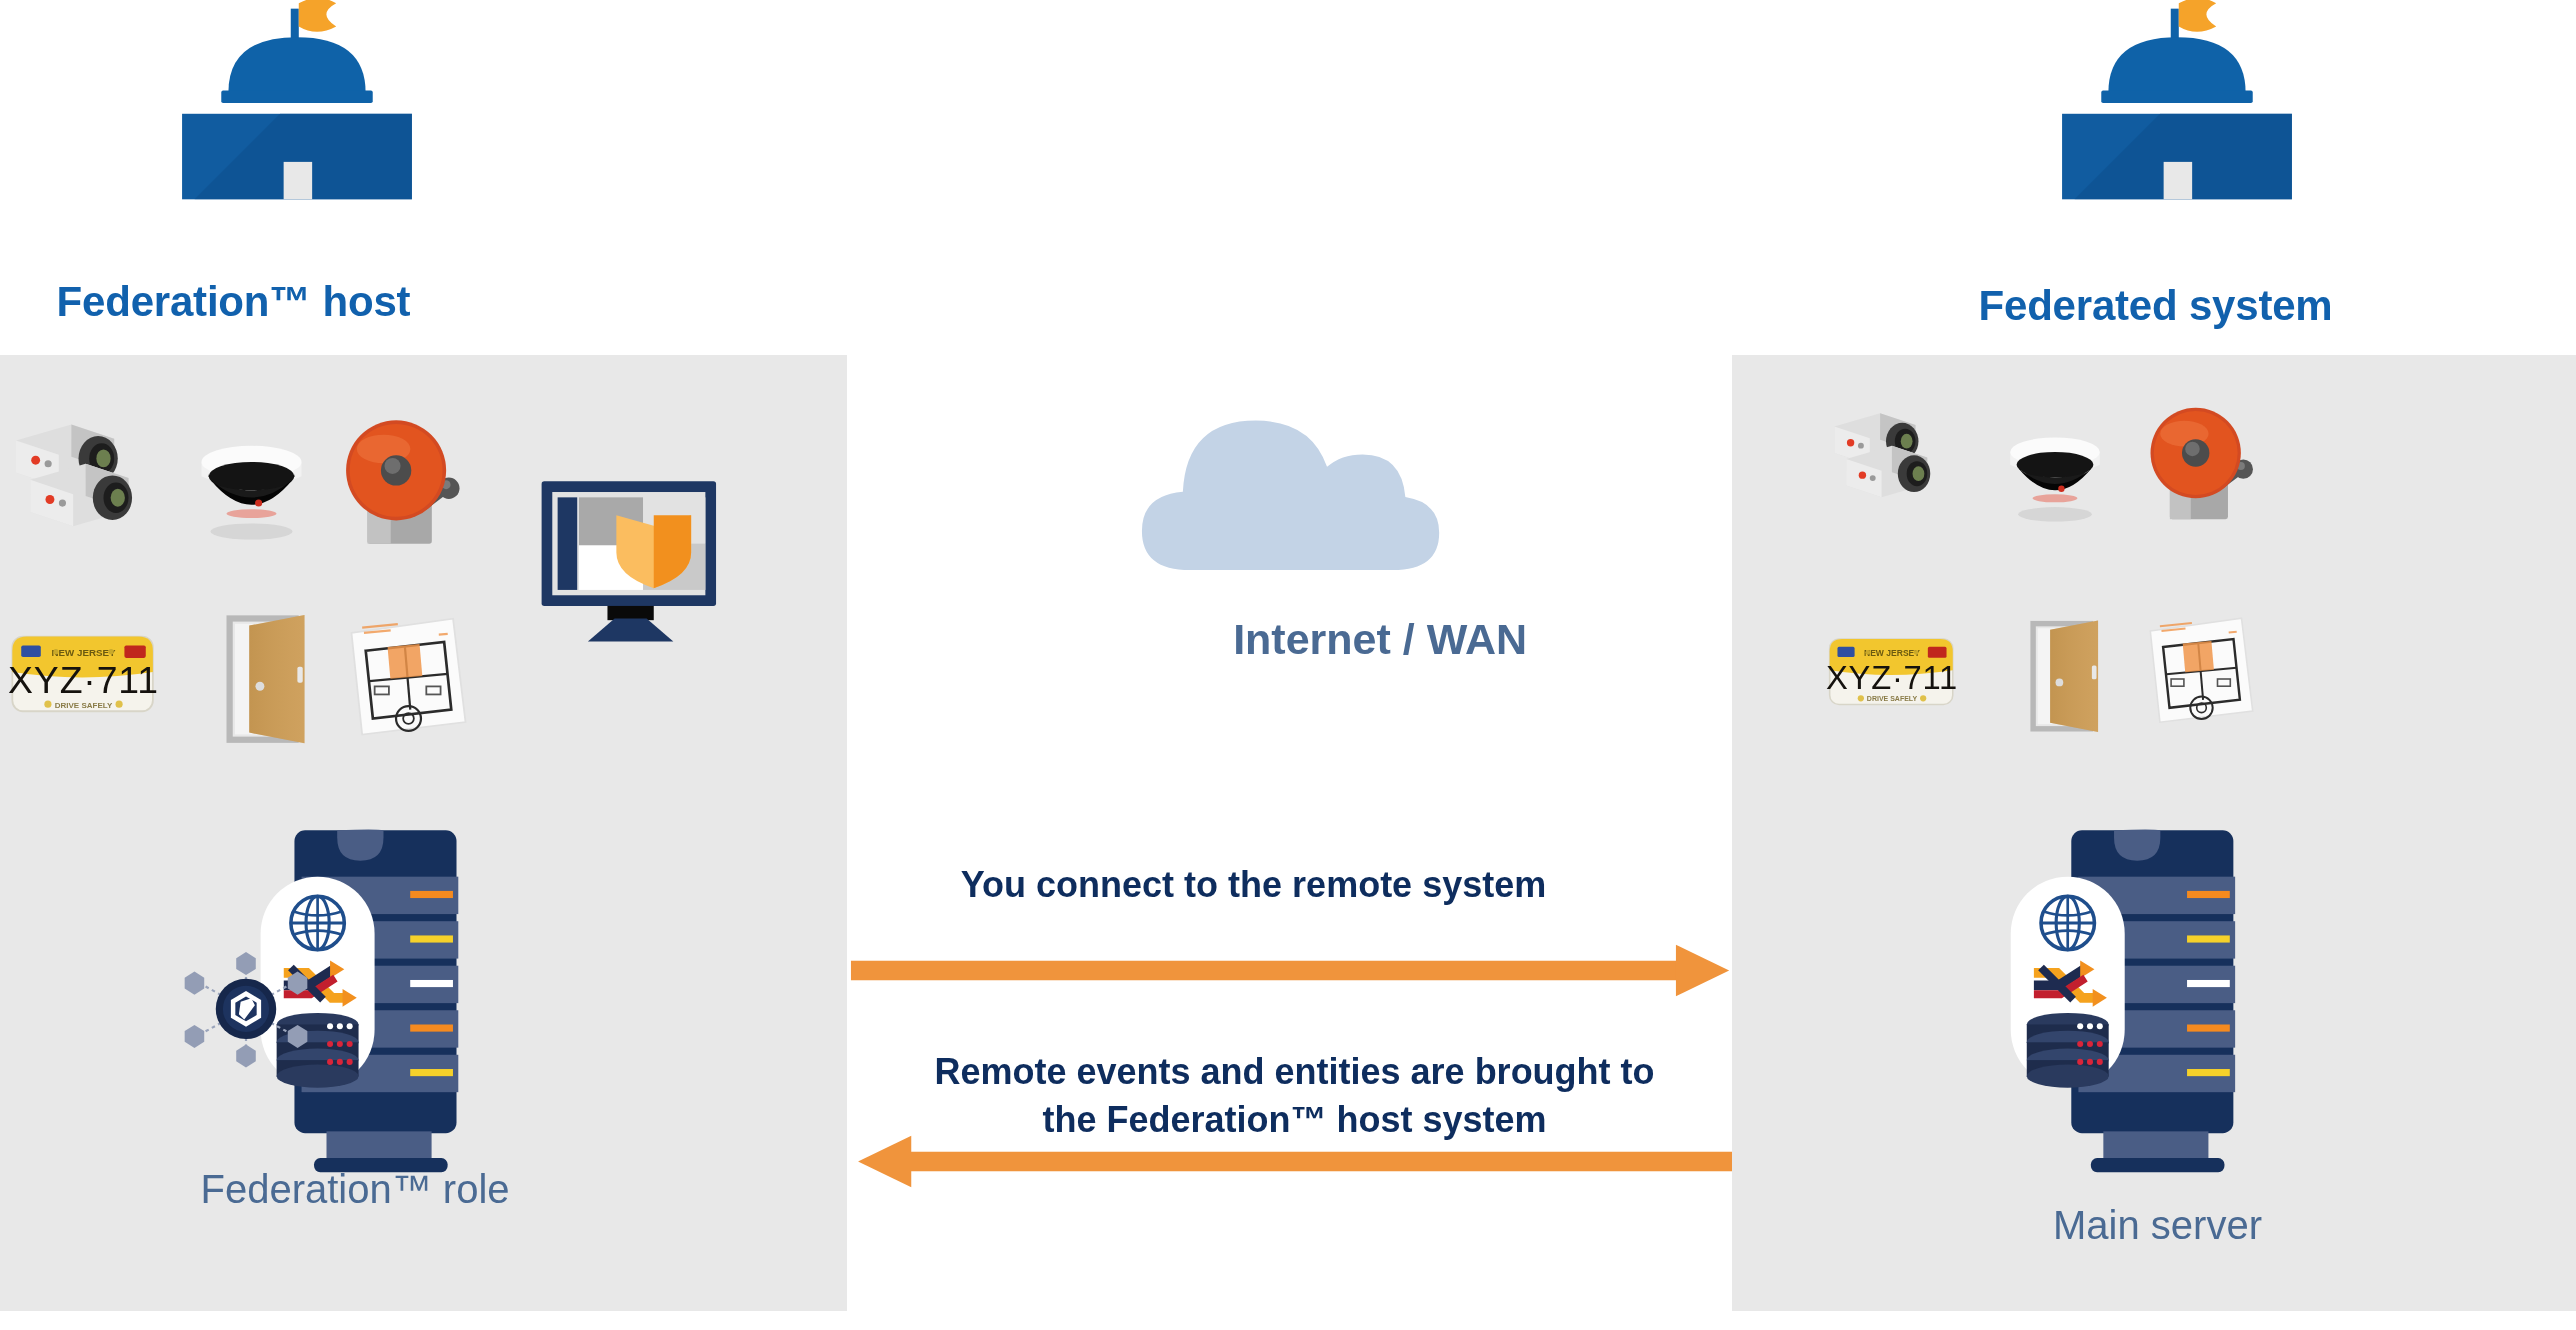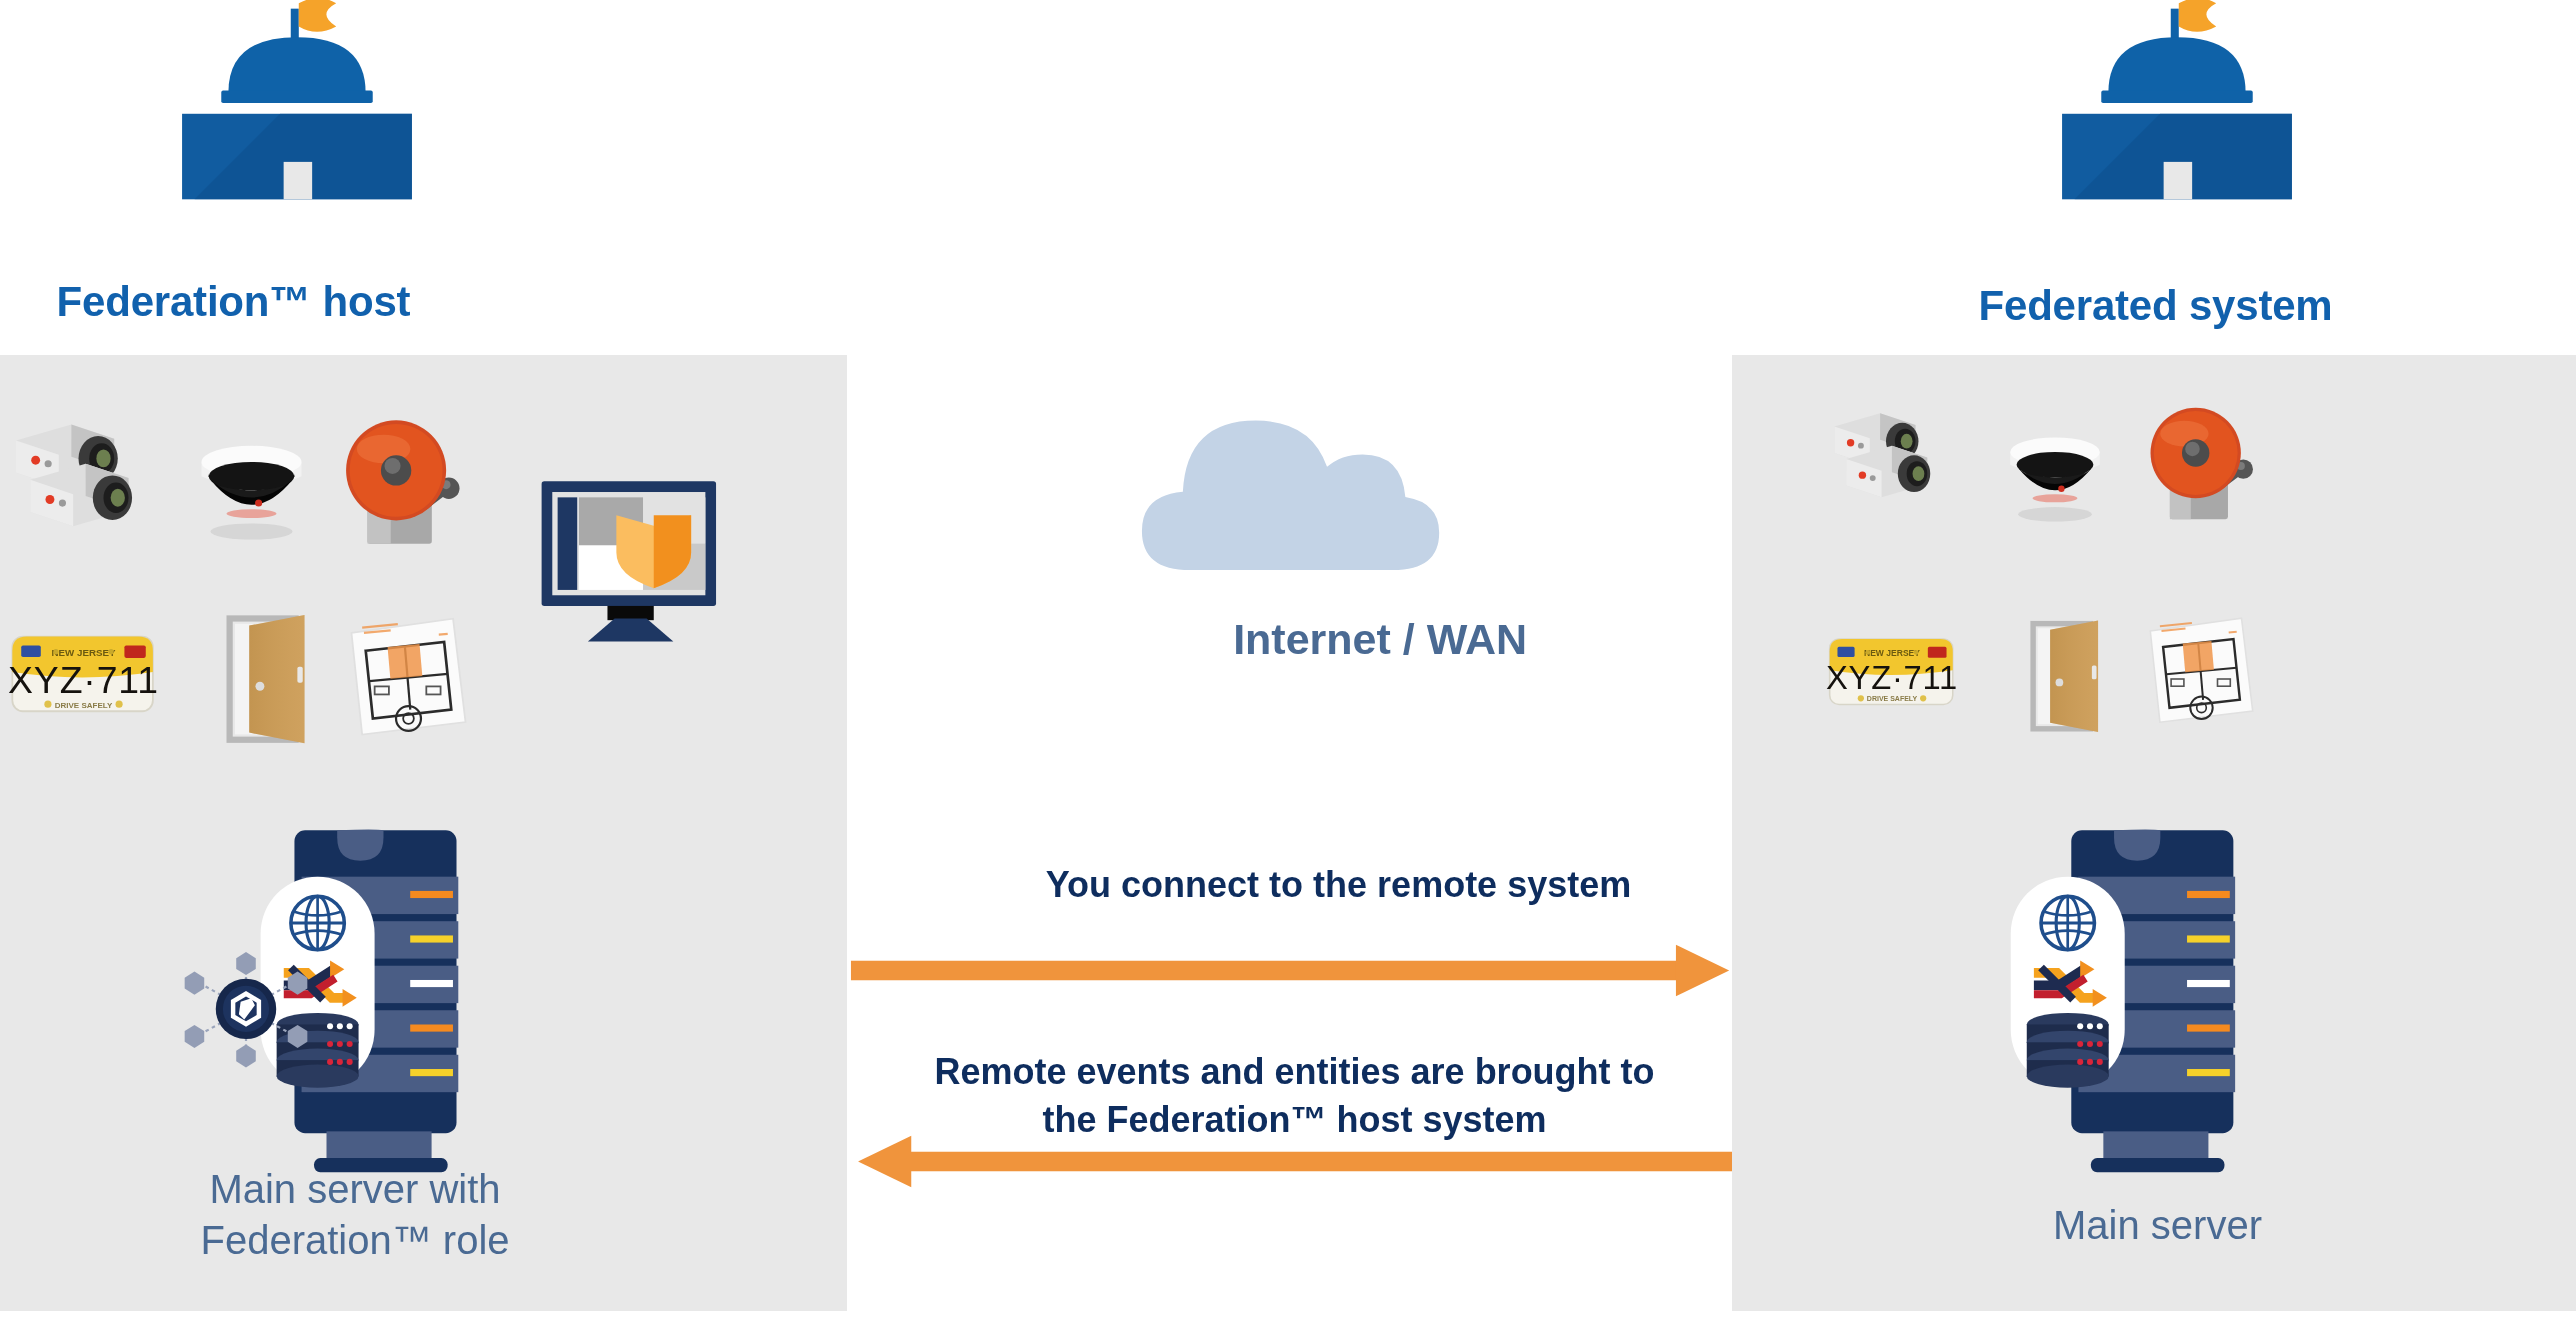--- a/index.html
+++ b/index.html
@@ -265,40 +265,39 @@
     </g>
     <circle cx="90" cy="86" r="34" fill="#16274b"></circle>
     <circle cx="90" cy="86" r="26" fill="#1d335f"></circle>
     <path d="M90 66 l17 10 l0 20 l-17 10 l-17 -10 l0 -20 z" fill="#ffffff"></path>
     <path d="M90 72 l12 7 l0 14 l-12 7 l-12 -7 l0 -14 z" fill="#1d335f"></path>
     <path d="M84 78 l12 -4 l4 8 l-12 16 l-6 -6 z" fill="#ffffff"></path>
   </svg>
 </div>
 
 <div class="server-label" style="left:70px;top:1164px;width:570px;">
-  <div>Main server with</div>
   <div>Federation™ role</div>
 </div>
 
 <div id="cloud-wrap">
   <svg width="374" height="178" viewBox="0 0 420 200">
     <path d="M92 190
              q-54 0 -54 -44
              q0 -40 46 -44
              q4 -80 82 -80
              q62 0 80 52
              q16 -14 40 -14
              q44 0 48 48
              q38 6 38 40
              q0 42 -52 42 z" fill="#c3d3e6"></path>
   </svg>
 </div>
 <div id="cloud-label">Internet / WAN</div>
 
-<div class="flow-text" style="left:915px;top:861px;width:847px;">
+<div class="flow-text" style="left:830px;top:861px;width:847px;">
   <div>You connect to the remote system</div>
 </div>
 
 <svg class="arrow-svg" style="left:849px;top:943px;" width="891" height="55" viewBox="0 0 1000 62">
   <rect x="0" y="20" width="938" height="22" fill="#f0943c"></rect>
   <path d="M930 2 L990 31 L930 60 Z" fill="#f0943c"></path>
 </svg>
 
 <div class="flow-text" style="left:849px;top:1048px;width:891px;">
   <div>Remote events and entities are brought to</div>

